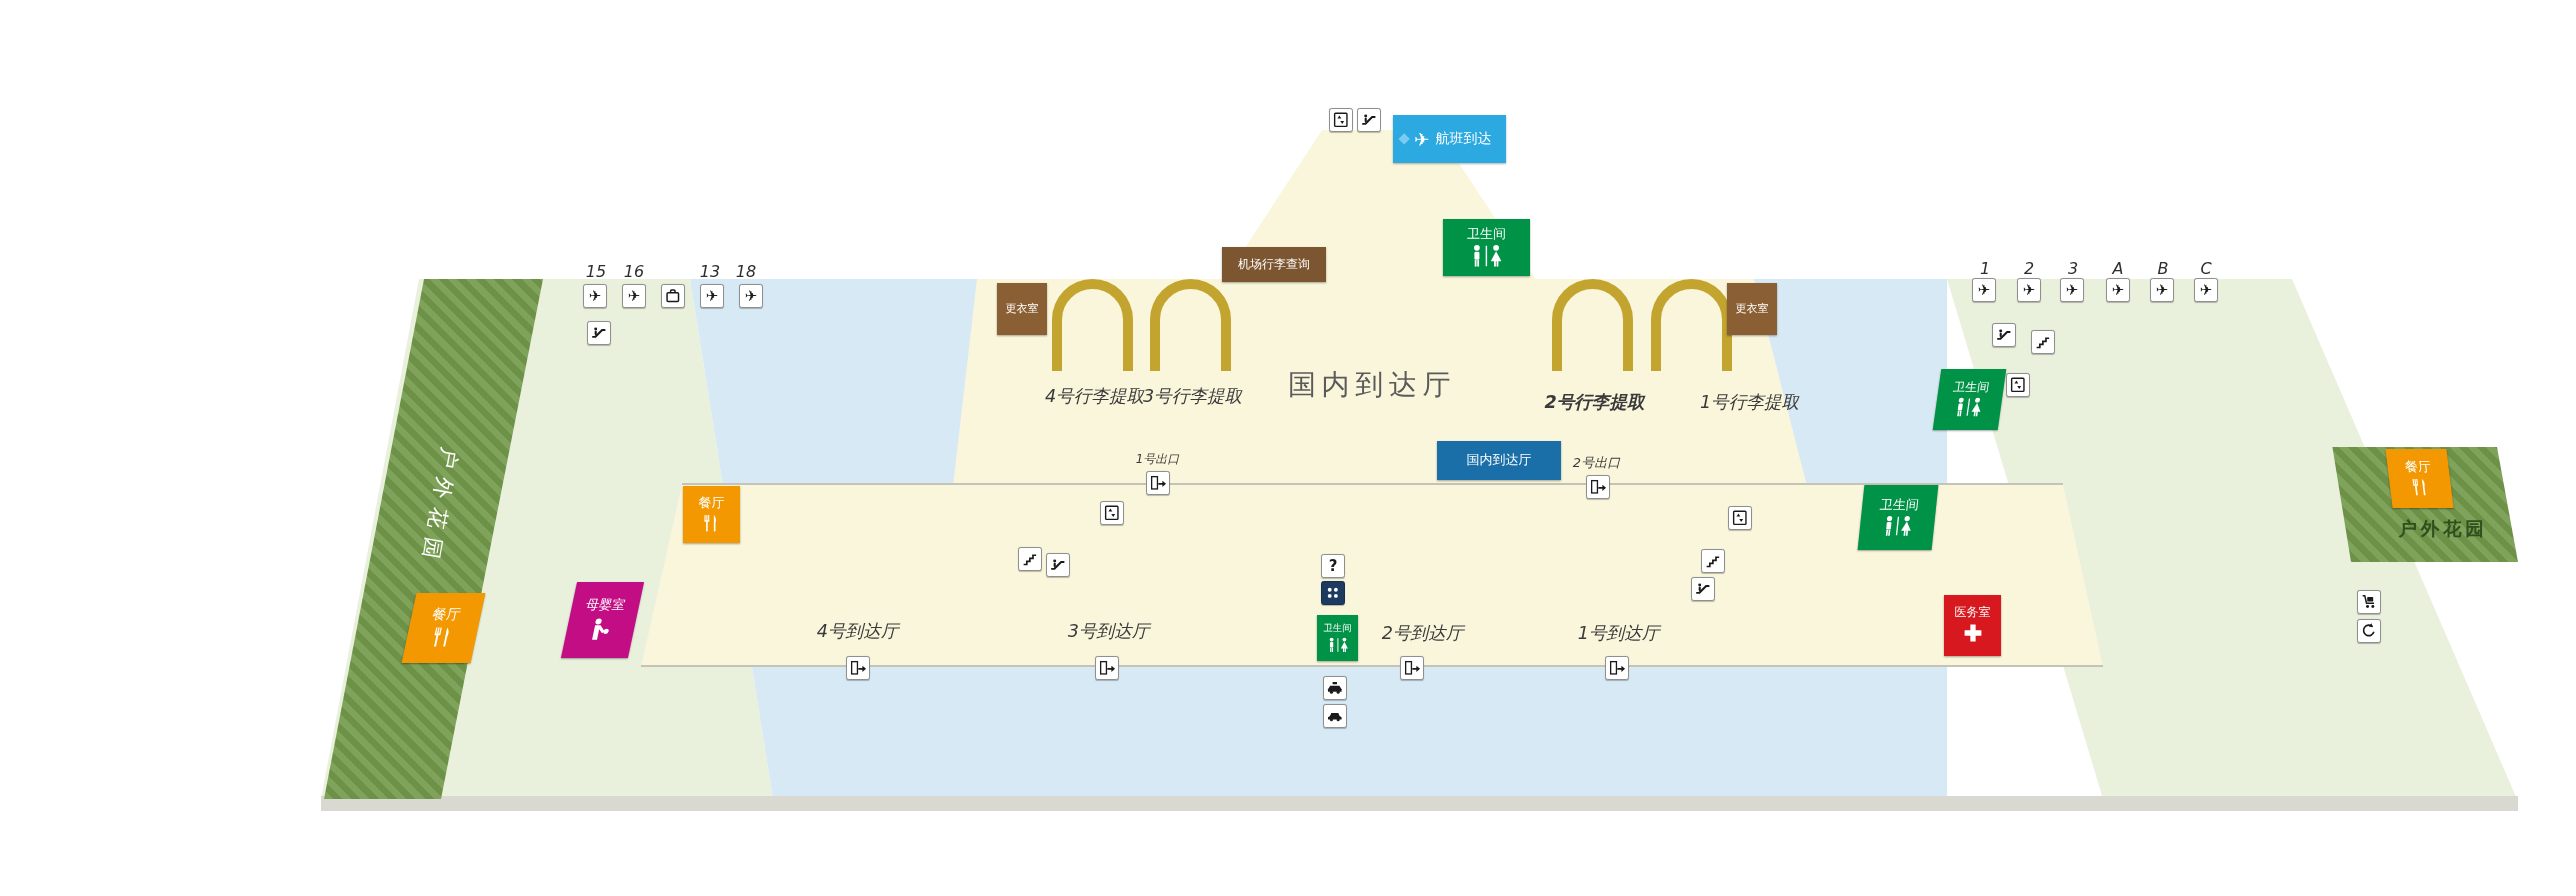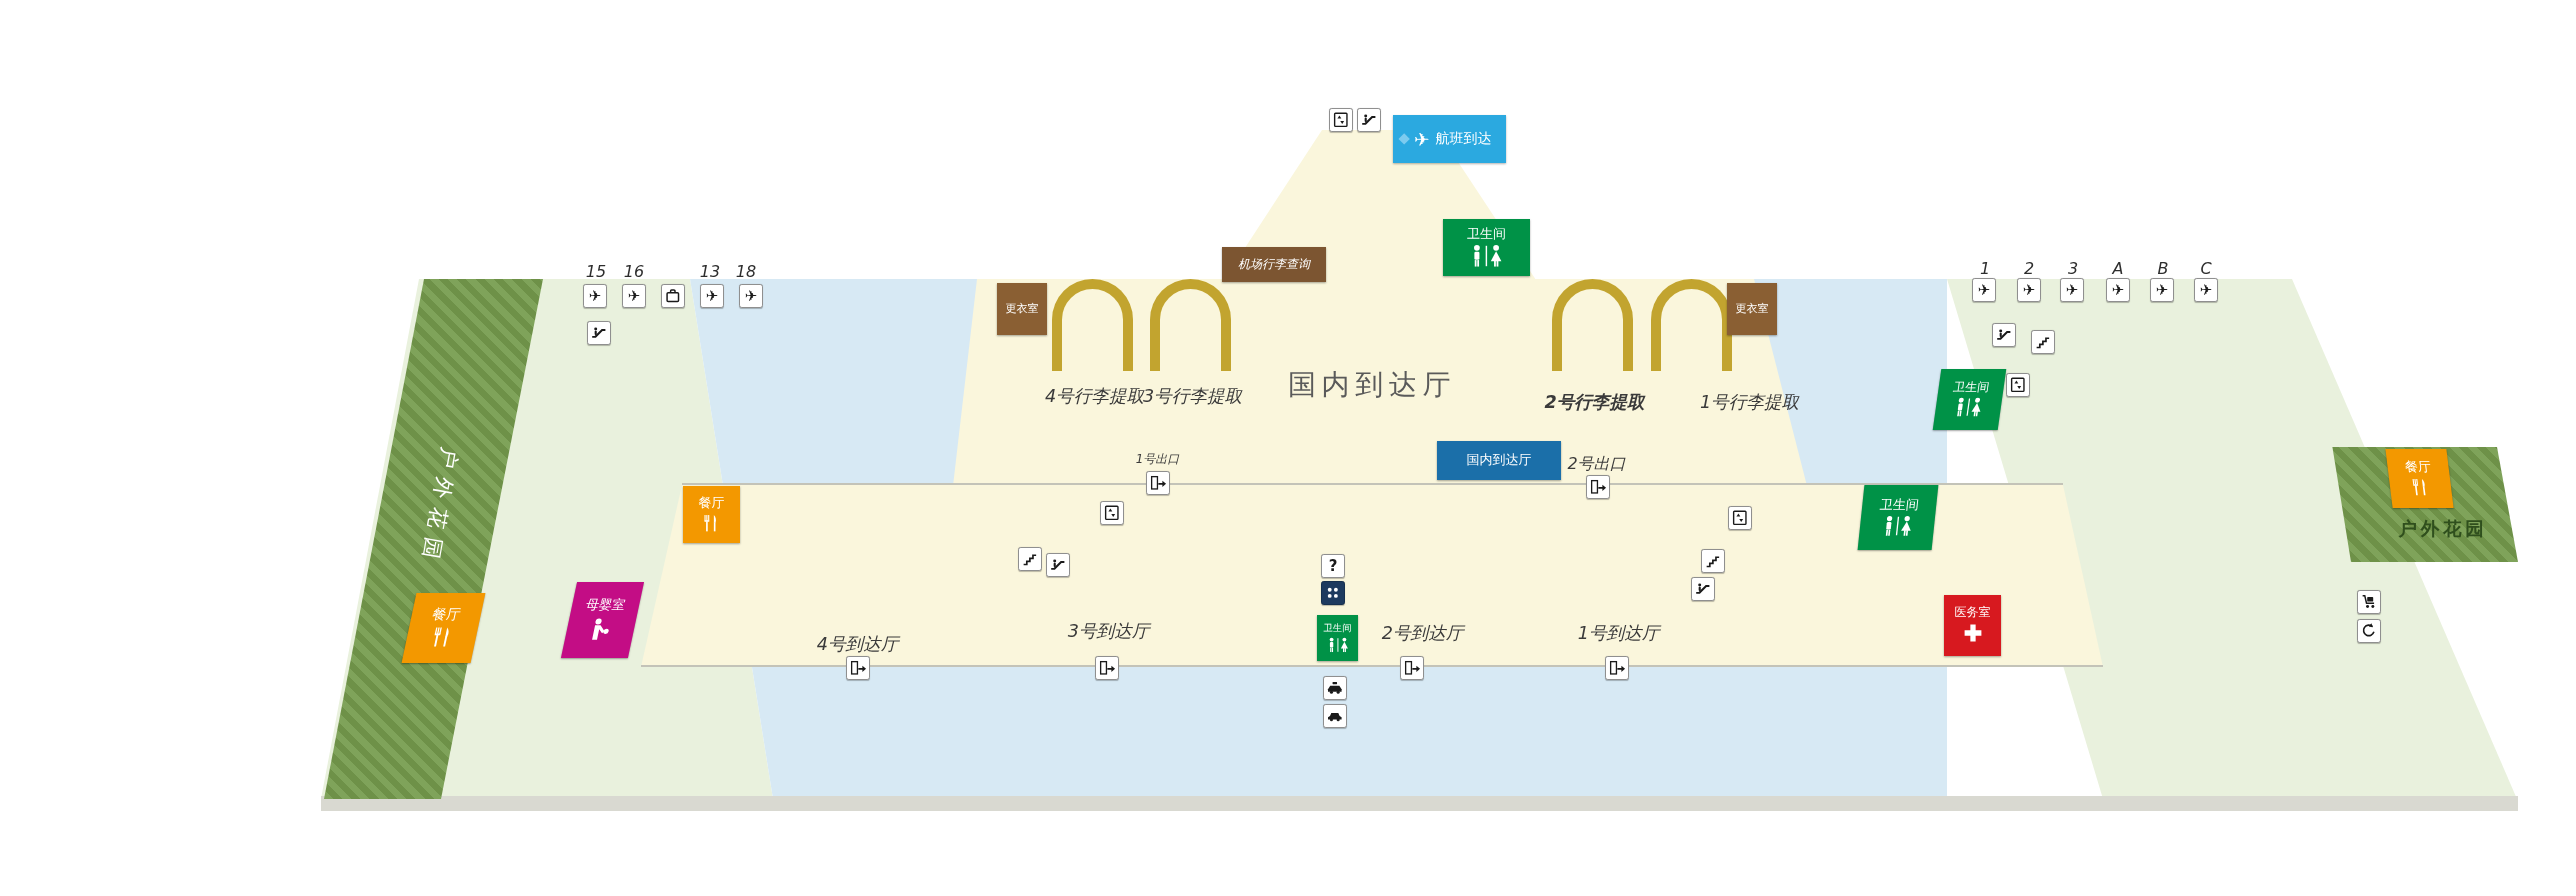--- a/index.html
+++ b/index.html
@@ -171,21 +171,21 @@
   <span class="t">航班到达</span>
 </div>
 
 <div class="fac" style="left:997px;top:283px;width:50px;height:52px;background:#8A5F33;font-size:11px;">
   <span class="t">更衣室</span>
 </div>
 <div class="fac" style="left:1727px;top:283px;width:50px;height:52px;background:#8A5F33;font-size:11px;">
   <span class="t">更衣室</span>
 </div>
 
-<div class="fac" style="left:1222px;top:247px;width:104px;height:35px;background:#7C5531;font-size:12px;font-style:italic;">
+<div class="fac" style="left:1222px;top:247px;width:104px;height:35px;background:#7C5531;font-size:12px;">
   <span class="t">机场行李查询</span>
 </div>
 
 <div class="fac" style="left:1437px;top:441px;width:124px;height:39px;background:#1B6FA9;font-size:13px;">
   <span class="t">国内到达厅</span>
 </div>
 
 <div class="fac" style="left:1443px;top:219px;width:87px;height:57px;background:#009247;font-size:13px;">
   <span class="t">卫生间</span>
   <svg viewBox="0 0 32 20" style="width:41px;height:24px;color:#fff;">
@@ -243,28 +243,28 @@
       <use href="#sym-cross"></use>
     </svg>
 </div>
 
 <div class="lbl" style="left:1113px;top:451px;width:89px;font-size:12px;">1号出口</div>
 <div class="ic" style="left:1146px;top:471px;">
     <svg viewBox="0 0 20 20">
       <use href="#sym-exit"></use>
     </svg>
   </div>
-<div class="lbl" style="left:1552px;top:454px;width:89px;font-size:16px;">2号出口</div>
+<div class="lbl" style="left:1552px;top:454px;width:89px;font-size:13px;">2号出口</div>
 <div class="ic" style="left:1586px;top:475px;">
     <svg viewBox="0 0 20 20">
       <use href="#sym-exit"></use>
     </svg>
   </div>
 
-<div class="lbl" style="left:776px;top:619px;width:163px;margin-top:13px;">4号到达厅</div>
+<div class="lbl" style="left:776px;top:619px;width:163px;">4号到达厅</div>
 <div class="lbl" style="left:1027px;top:619px;width:163px;">3号到达厅</div>
 <div class="lbl" style="left:1341px;top:621px;width:163px;font-style:italic;">2号到达厅</div>
 <div class="lbl" style="left:1537px;top:621px;width:163px;">1号到达厅</div>
 <div class="ic" style="left:846px;top:656px;">
     <svg viewBox="0 0 20 20">
       <use href="#sym-exit"></use>
     </svg>
   </div>
 <div class="ic" style="left:1095px;top:656px;">
     <svg viewBox="0 0 20 20">

